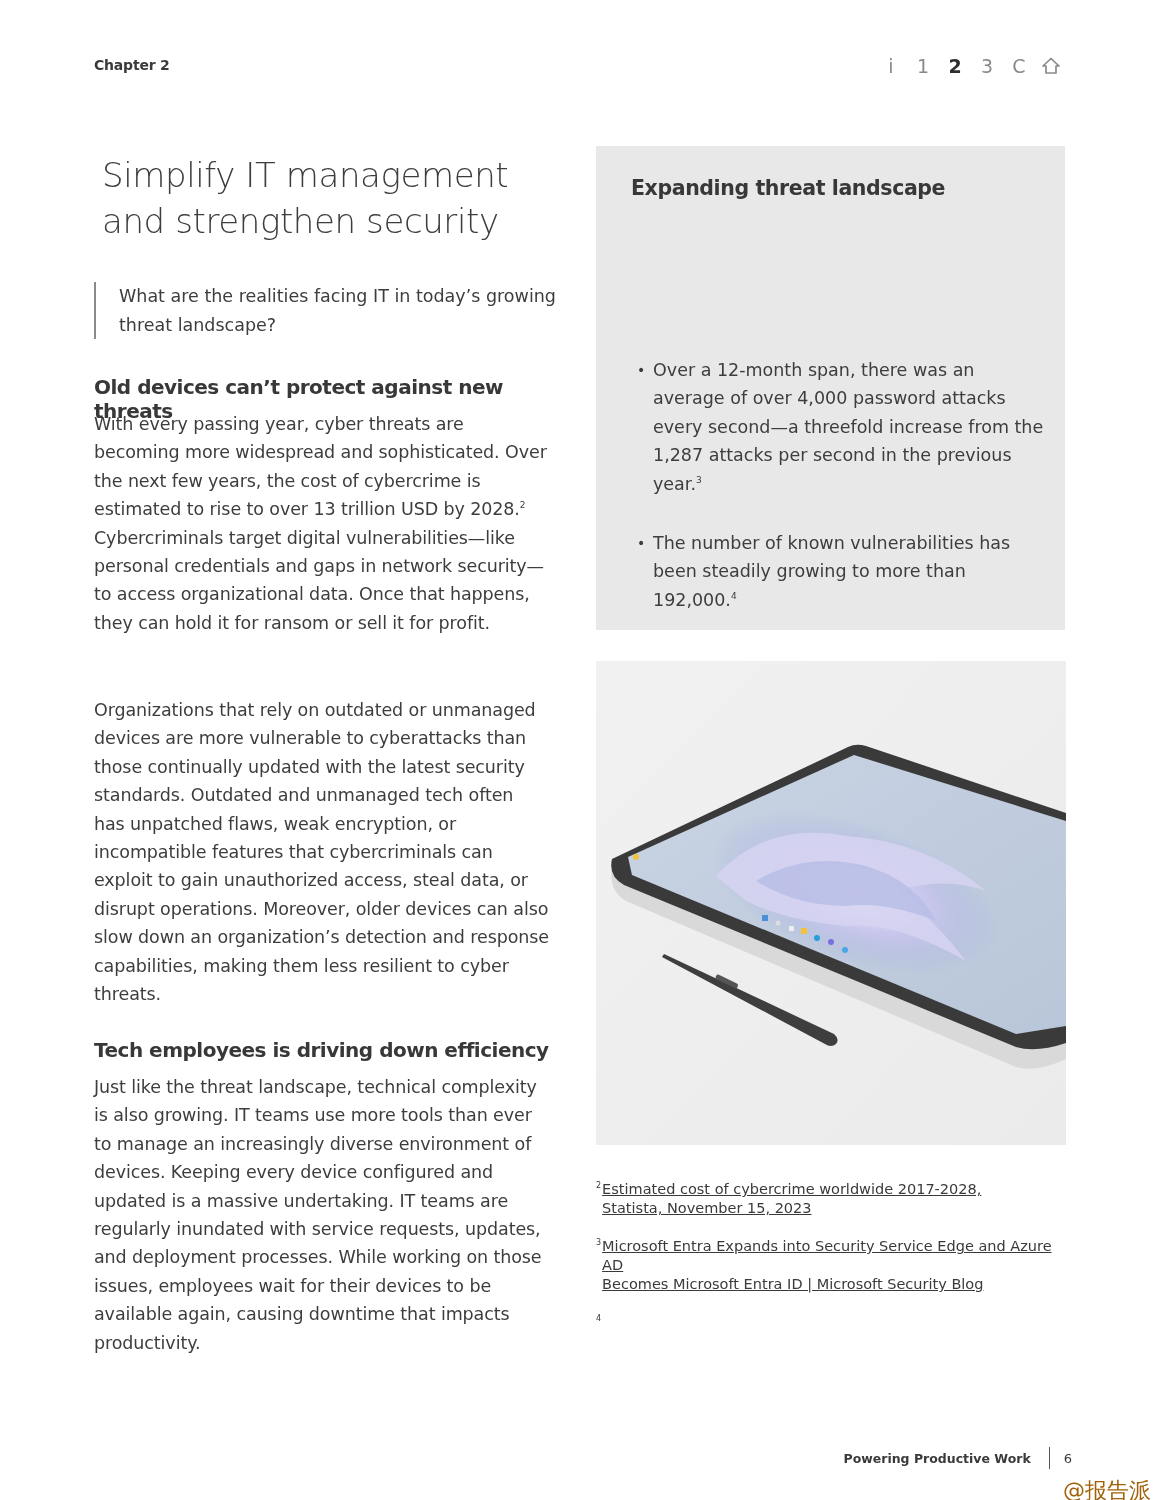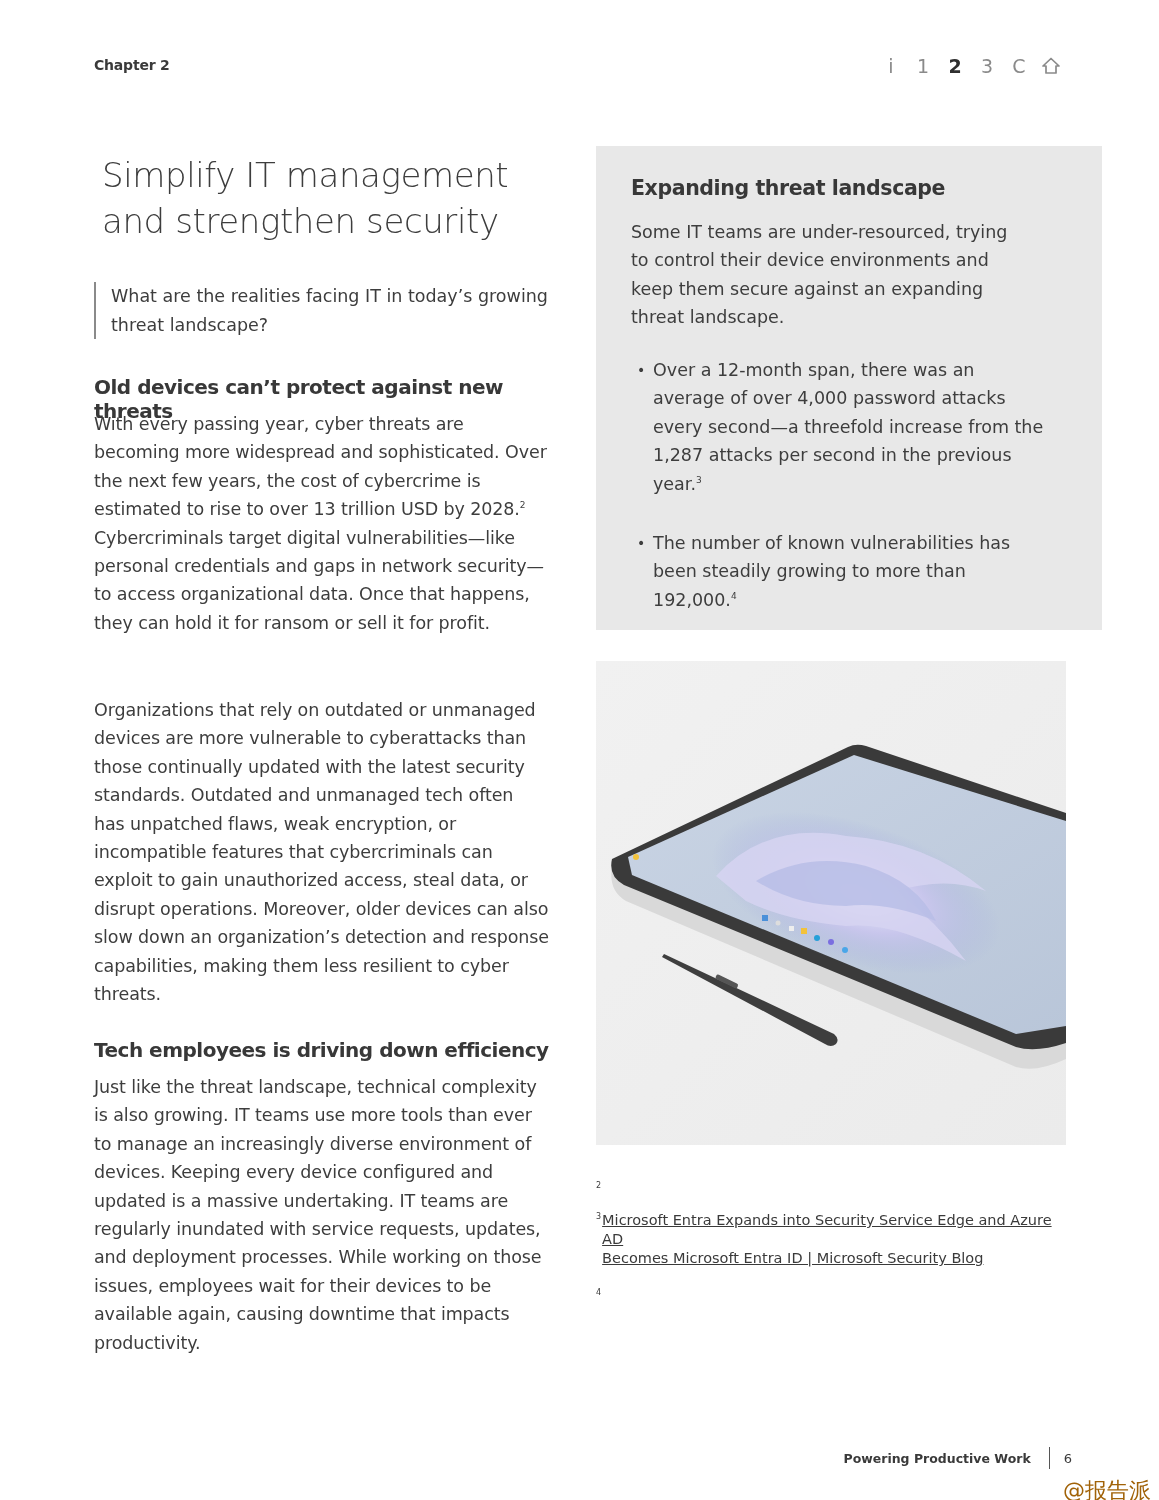--- a/index.html
+++ b/index.html
@@ -20,33 +20,33 @@
     text-decoration: none; cursor: pointer;
   }
   .nav a.active { color: #2f2f2f; font-weight: bold; }
   .nav .home { width: 32px; height: 22px; display:flex; align-items:center; justify-content:center; }
   .title {
     position: absolute; left: 94px; top: 144px; width: 470px; font-size: 34px; font-weight: 300;
     line-height: 46px; color: #3d3d3d; letter-spacing: -0.4px;
   }
   .callout {
     position: absolute; left: 94px; top: 282px; width: 450px; border-left: 2px solid #8a8a8a;
-    padding-left: 15px; font-size: 17.5px; line-height: 28.5px; color: #3d3d3d;
+    padding-left: 23px; font-size: 17.5px; line-height: 28.5px; color: #3d3d3d;
   }
   .h2 {
     position: absolute; left: 94px; font-size: 20px; font-weight: bold; color: #383838;
     letter-spacing: -0.5px; width: 470px;
   }
   .para {
     position: absolute; left: 94px; width: 455px; font-size: 17.5px; line-height: 28.4px;
     color: #3d3d3d; letter-spacing: -0.1px;
   }
   sup { font-size: 9px; vertical-align: 7px; line-height: 0; }
   .box {
-    position: absolute; left: 596px; top: 146px; width: 506px; height: 484px; background: #e8e8e8;
+    position: absolute; left: 596px; top: 146px; width: 469px; height: 484px; background: #e8e8e8;
   }
   .box .bh { position: absolute; left: 35px; top: 30px; font-size: 20.5px; font-weight: bold; color: #383838; letter-spacing: -0.4px; }
   .box .bp { position: absolute; left: 35px; top: 72px; width: 390px; font-size: 17.5px; line-height: 28.4px; color: #3d3d3d; }
   .box ul { position: absolute; left: 35px; top: 210px; width: 415px; margin: 0; padding: 0; list-style: none; }
   .box li { position: relative; padding-left: 22px; font-size: 17.5px; line-height: 28.4px; color: #3d3d3d; margin-bottom: 31px; }
   .box li .dot { position: absolute; left: 6px; top: 0; font-size: 14px; }
   .photo {
     position: absolute; left: 596px; top: 661px; width: 470px; height: 484px; background: #efefef; overflow: hidden;
   }
   .notes { position: absolute; left: 596px; top: 1180px; width: 480px; font-size: 14.5px; line-height: 19px; color: #3a3a3a; }
@@ -89,21 +89,20 @@
 </div>
 
 <div class="para" style="top:696px">Organizations that rely on outdated or unmanaged devices are more vulnerable to cyberattacks than those continually updated with the latest security standards. Outdated and unmanaged tech often has unpatched flaws, weak encryption, or incompatible features that cybercriminals can exploit to gain unauthorized access, steal data, or disrupt operations. Moreover, older devices can also slow down an organization’s detection and response capabilities, making them less resilient to cyber threats.</div>
 
 <div class="h2" style="top:1038px">Tech employees is driving down efficiency</div>
 
 <div class="para" style="top:1073px">Just like the threat landscape, technical complexity is also growing. IT teams use more tools than ever to manage an increasingly diverse environment of devices. Keeping every device configured and updated is a massive undertaking. IT teams are regularly inundated with service requests, updates, and deployment processes. While working on those issues, employees wait for their devices to be available again, causing downtime that impacts productivity.</div>
 
 <aside class="box">
   <div class="bh">Expanding threat landscape</div>
-  <div class="bp">Some IT teams are under-resourced, trying to control their device environments and keep them secure against an expanding threat landscape.</div>
   <ul>
     <li>
       <span class="dot">•</span>
       <span>Over a 12-month span, there was an average of over 4,000 password attacks every second—a threefold increase from the 1,287 attacks per second in the previous year.</span><sup>3</sup>
     </li>
     <li>
       <span class="dot">•</span>
       <span>The number of known vulnerabilities has been steadily growing to more than 192,000.</span><sup>4</sup>
     </li>
   </ul>
@@ -152,20 +151,21 @@
     <g>
       <path d="M68 293 L238 373 Q244 378 240 383 Q235 387 229 383 L66 296 Z" fill="#3e3e3e"></path>
       <rect x="119" y="318" width="24" height="5" rx="2" fill="#555" transform="rotate(26 131 320)"></rect>
     </g>
   </svg>
 </div>
 
 <div class="notes">
   <div class="note">
     <span class="n">2</span>
+    <a><span>Estimated cost of cybercrime worldwide 2017-2028,</span><br><span>Statista, November 15, 2023</span></a>
   </div>
   <div class="note">
     <span class="n">3</span>
     <a><span>Microsoft Entra Expands into Security Service Edge and Azure AD</span><br><span>Becomes Microsoft Entra ID | Microsoft Security Blog</span></a>
   </div>
   <div class="note">
     <span class="n">4</span>
   </div>
 </div>
 

